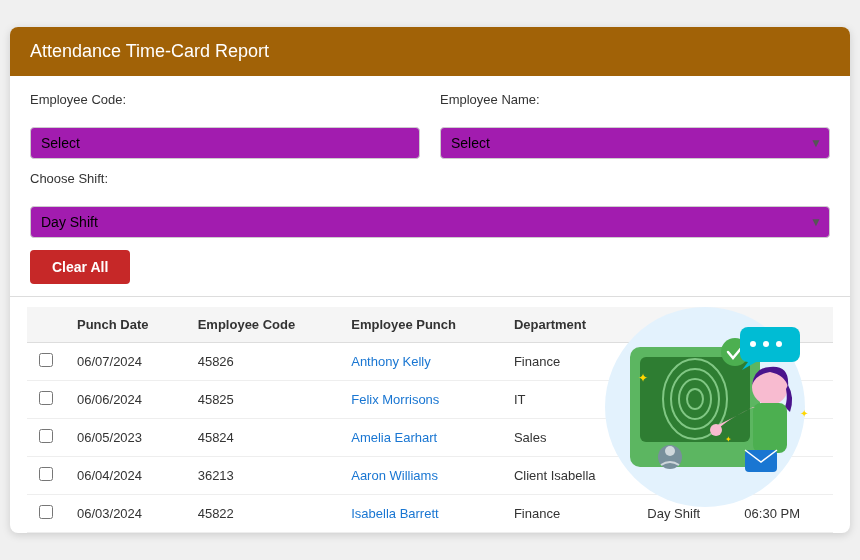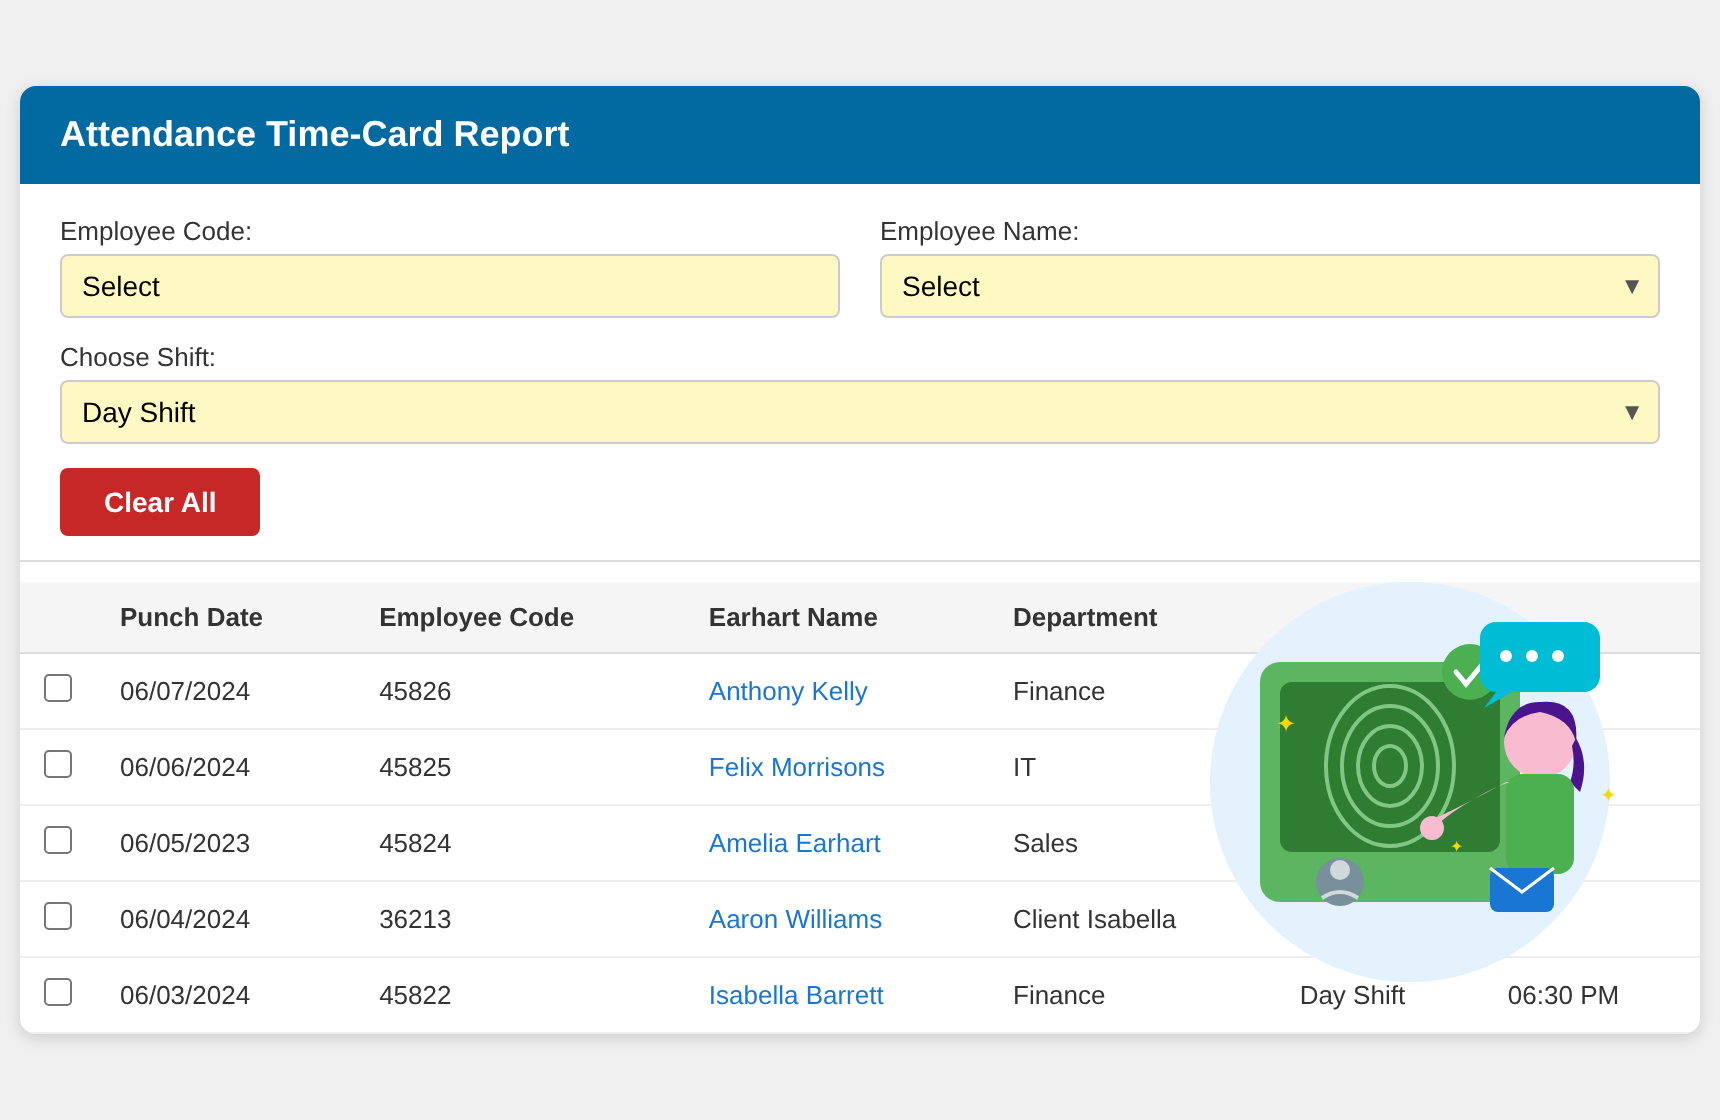--- a/index.html
+++ b/index.html
@@ -14,52 +14,52 @@
       min-height: 560px;
     }
     .card {
       width: 840px;
       background: #fff;
       border-radius: 8px;
       overflow: hidden;
       box-shadow: 0 2px 8px rgba(0,0,0,0.15);
     }
     .header {
-      background: #0369a1;
+      background: #a16207;
       color: #fff;
       padding: 14px 20px;
       font-size: 18px;
-      font-weight: bold;
+      font-weight: normal;
     }
     .form-area {
       padding: 16px 20px 12px;
       border-bottom: 1px solid #ddd;
     }
     .form-row {
       display: flex;
       gap: 20px;
       margin-bottom: 12px;
     }
     .form-group {
       display: flex;
       flex-direction: column;
-      gap: 4px;
+      gap: 20px;
       flex: 1;
     }
     .form-group label {
       font-size: 13px;
       color: #333;
     }
     .form-group input,
     .form-group select {
       border: 1px solid #ccc;
       border-radius: 4px;
       padding: 7px 10px;
       font-size: 14px;
-      background: #fef9c3;
+      background: #a21caf;
       width: 100%;
       appearance: none;
       -webkit-appearance: none;
     }
     .select-wrapper {
       position: relative;
     }
     .select-wrapper select {
       padding-right: 28px;
     }
@@ -102,21 +102,21 @@
       background: #c62828;
       color: #fff;
       border: none;
       border-radius: 4px;
       padding: 9px 22px;
       font-size: 14px;
       font-weight: bold;
       cursor: pointer;
     }
     .table-area {
-      padding: 10px 0 0;
+      padding: 10px 17px 0;
       position: relative;
     }
     table {
       width: 100%;
       border-collapse: collapse;
     }
     thead tr {
       background: #f5f5f5;
     }
     th {
@@ -199,21 +199,21 @@
     </div>
   </div>
 
   <div class="table-area">
     <table>
       <thead>
         <tr>
           <th class="checkbox-col"></th>
           <th>Punch Date</th>
           <th>Employee Code</th>
-          <th>Earhart Name</th>
+          <th>Employee Punch</th>
           <th>Department</th>
           <th></th>
           <th></th>
         </tr>
       </thead>
       <tbody id="table-body">
       <tr>
       <td class="checkbox-col">
         <input type="checkbox" style="">
       </td>

